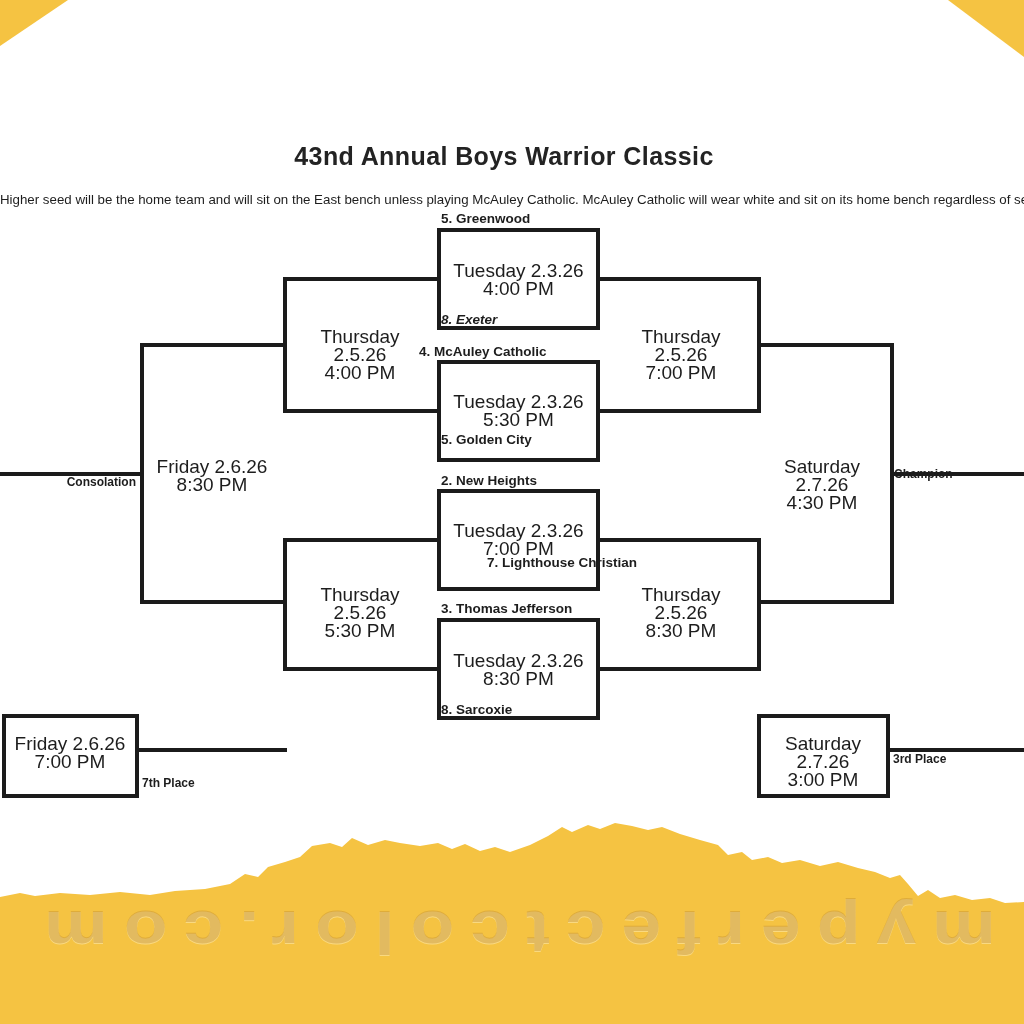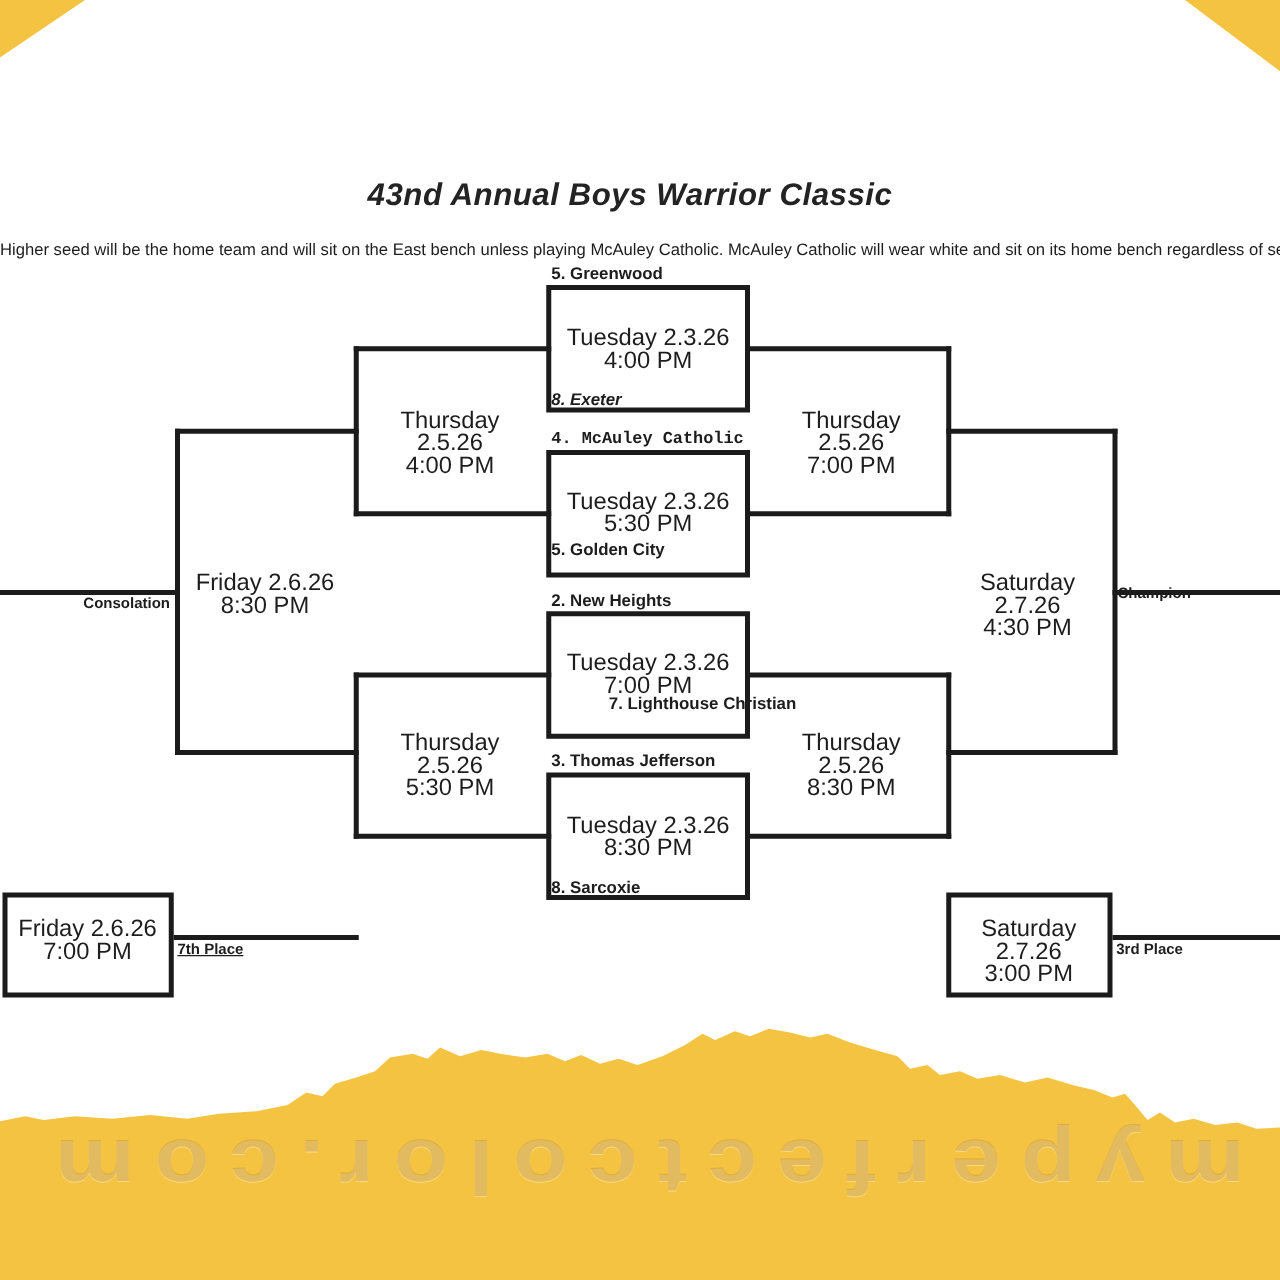--- a/index.html
+++ b/index.html
@@ -6,21 +6,21 @@
   #canvas{position:relative;width:1024px;height:1024px;background:#ffffff;overflow:hidden;
           font-family:"Liberation Sans","DejaVu Sans",sans-serif;color:#1d1d1d;}
   .hl{position:absolute;height:4px;background:#1b1b1b;}
   .vl{position:absolute;width:4px;background:#1b1b1b;}
   .gamebox{position:absolute;width:163px;height:102px;border:4px solid #1b1b1b;box-sizing:border-box;background:#ffffff;}
   .pbox{position:absolute;border:4px solid #1b1b1b;box-sizing:border-box;background:#ffffff;}
   .team{position:absolute;font-weight:bold;font-size:13.5px;white-space:nowrap;}
   .dt{position:absolute;text-align:center;font-size:19px;line-height:18px;}
   .plabel{position:absolute;font-weight:bold;font-size:12px;white-space:nowrap;}
   .title{position:absolute;left:0;right:16px;top:142px;text-align:center;font-size:25px;font-weight:bold;
-         letter-spacing:0.4px;color:#232323;font-style:italic;}
+         letter-spacing:0.4px;color:#232323;}
   .note{position:absolute;left:0;right:0;top:192px;text-align:center;font-size:13.3px;white-space:nowrap;}
   .corner{position:absolute;width:0;height:0;}
   .corner-tl{left:0;top:0;border-top:46px solid #F5C342;border-right:68px solid transparent;}
   .corner-tr{right:0;top:0;border-top:57px solid #F5C342;border-left:76px solid transparent;}
   #swatch{position:absolute;left:0;top:810px;width:1024px;height:214px;}
   #watermark{position:absolute;left:0;top:898px;width:1024px;height:70px;display:flex;align-items:center;justify-content:center;
              transform:rotate(180deg) scaleX(1.15);font-size:62px;font-weight:bold;letter-spacing:14px;
              color:rgba(186,134,44,0.38);text-shadow:0 -1px 0 rgba(255,243,205,0.45);white-space:nowrap;}
 </style>
 </head>
@@ -36,21 +36,21 @@
 
   <div class="gamebox" style="left:437px;top:228px;"></div>
   <div class="team" style="left:441px;top:211px;">5. Greenwood</div>
   <div class="dt" style="left:437px;top:262px;width:163px;">
     <div>Tuesday 2.3.26</div>
     <div>4:00 PM</div>
   </div>
   <div class="team" style="left:441px;top:312px;font-style:italic;">8. Exeter</div>
 
   <div class="gamebox" style="left:437px;top:360px;"></div>
-  <div class="team" style="left:441px;top:344px;font-family:Liberation Mono, monospace;">4. McAuley Catholic</div>
+  <div class="team" style="left:419px;top:344px;">4. McAuley Catholic</div>
   <div class="dt" style="left:437px;top:393px;width:163px;">
     <div>Tuesday 2.3.26</div>
     <div>5:30 PM</div>
   </div>
   <div class="team" style="left:441px;top:432px;">5. Golden City</div>
 
   <div class="gamebox" style="left:437px;top:489px;"></div>
   <div class="team" style="left:441px;top:473px;">2. New Heights</div>
   <div class="dt" style="left:437px;top:522px;width:163px;">
     <div>Tuesday 2.3.26</div>
@@ -115,21 +115,21 @@
     <div>Saturday 2.7.26</div>
     <div>4:30 PM</div>
   </div>
 
   <div class="pbox" style="left:2px;top:714px;width:137px;height:84px;"></div>
   <div class="dt" style="left:10px;top:735px;width:120px;">
     <div>Friday 2.6.26</div>
     <div>7:00 PM</div>
   </div>
   <div class="hl" style="left:139px;top:748px;width:148px;"></div>
-  <div class="plabel" style="left:142px;top:752px;text-decoration:underline;">7th Place</div>
+  <div class="plabel" style="left:142px;top:776px;">7th Place</div>
 
   <div class="pbox" style="left:757px;top:714px;width:133px;height:84px;"></div>
   <div class="dt" style="left:763px;top:735px;width:120px;">
     <div>Saturday 2.7.26</div>
     <div>3:00 PM</div>
   </div>
   <div class="hl" style="left:890px;top:748px;width:134px;"></div>
   <div class="plabel" style="left:893px;top:752px;">3rd Place</div>
 
   <svg id="swatch" viewBox="0 0 1024 214" preserveAspectRatio="none">

